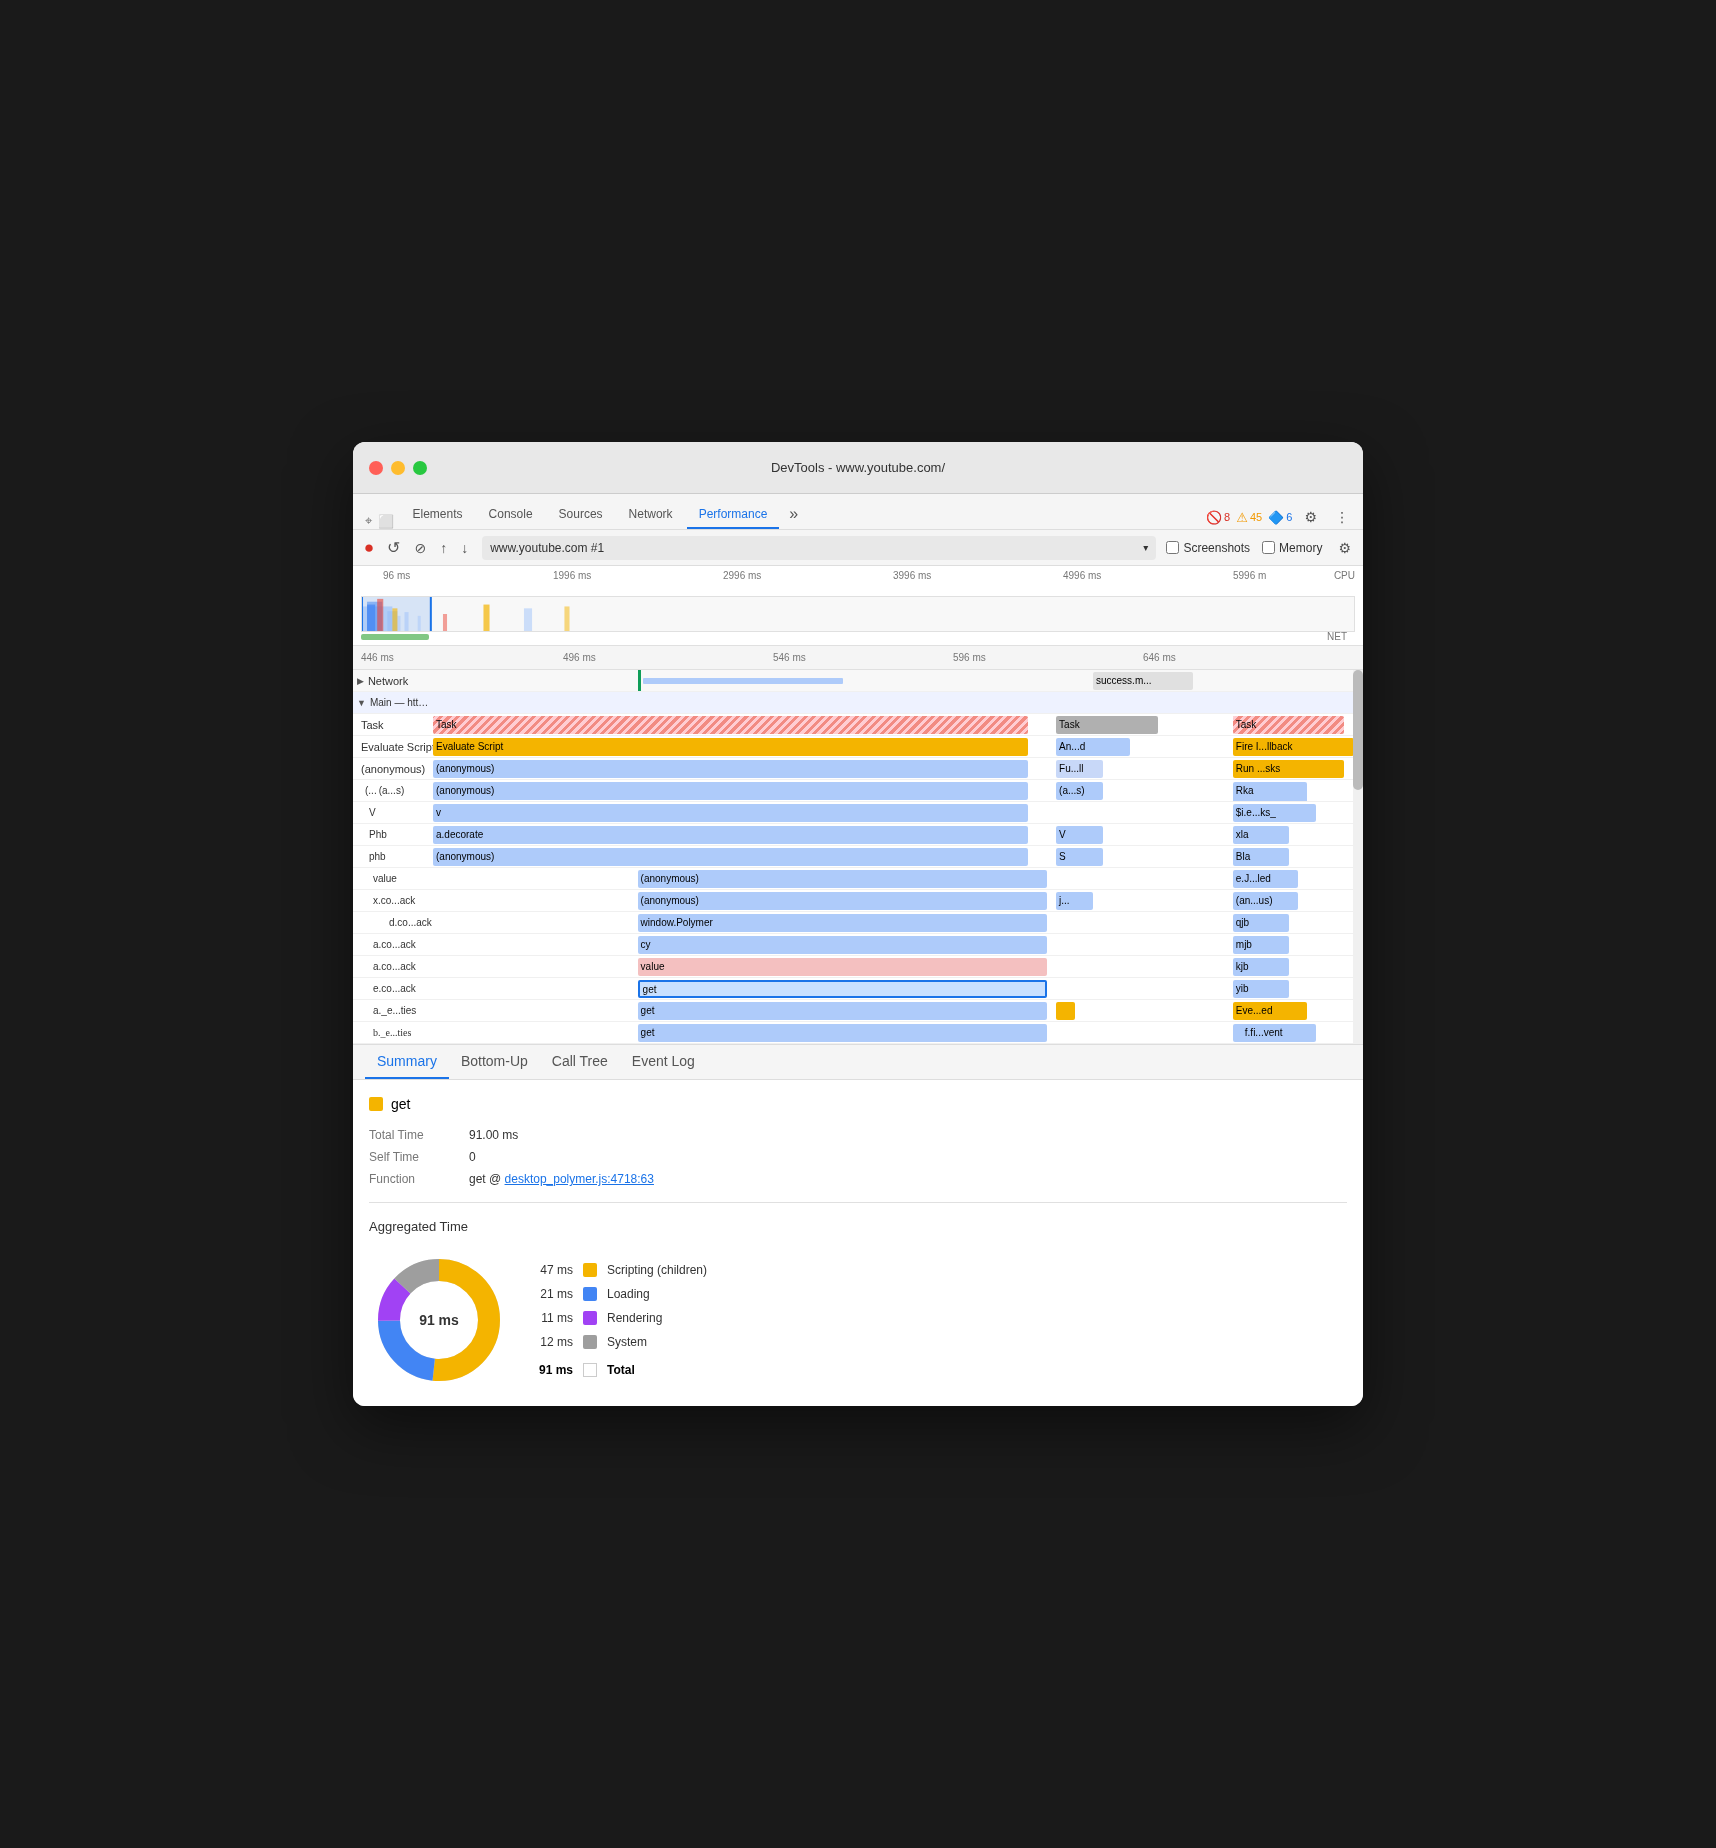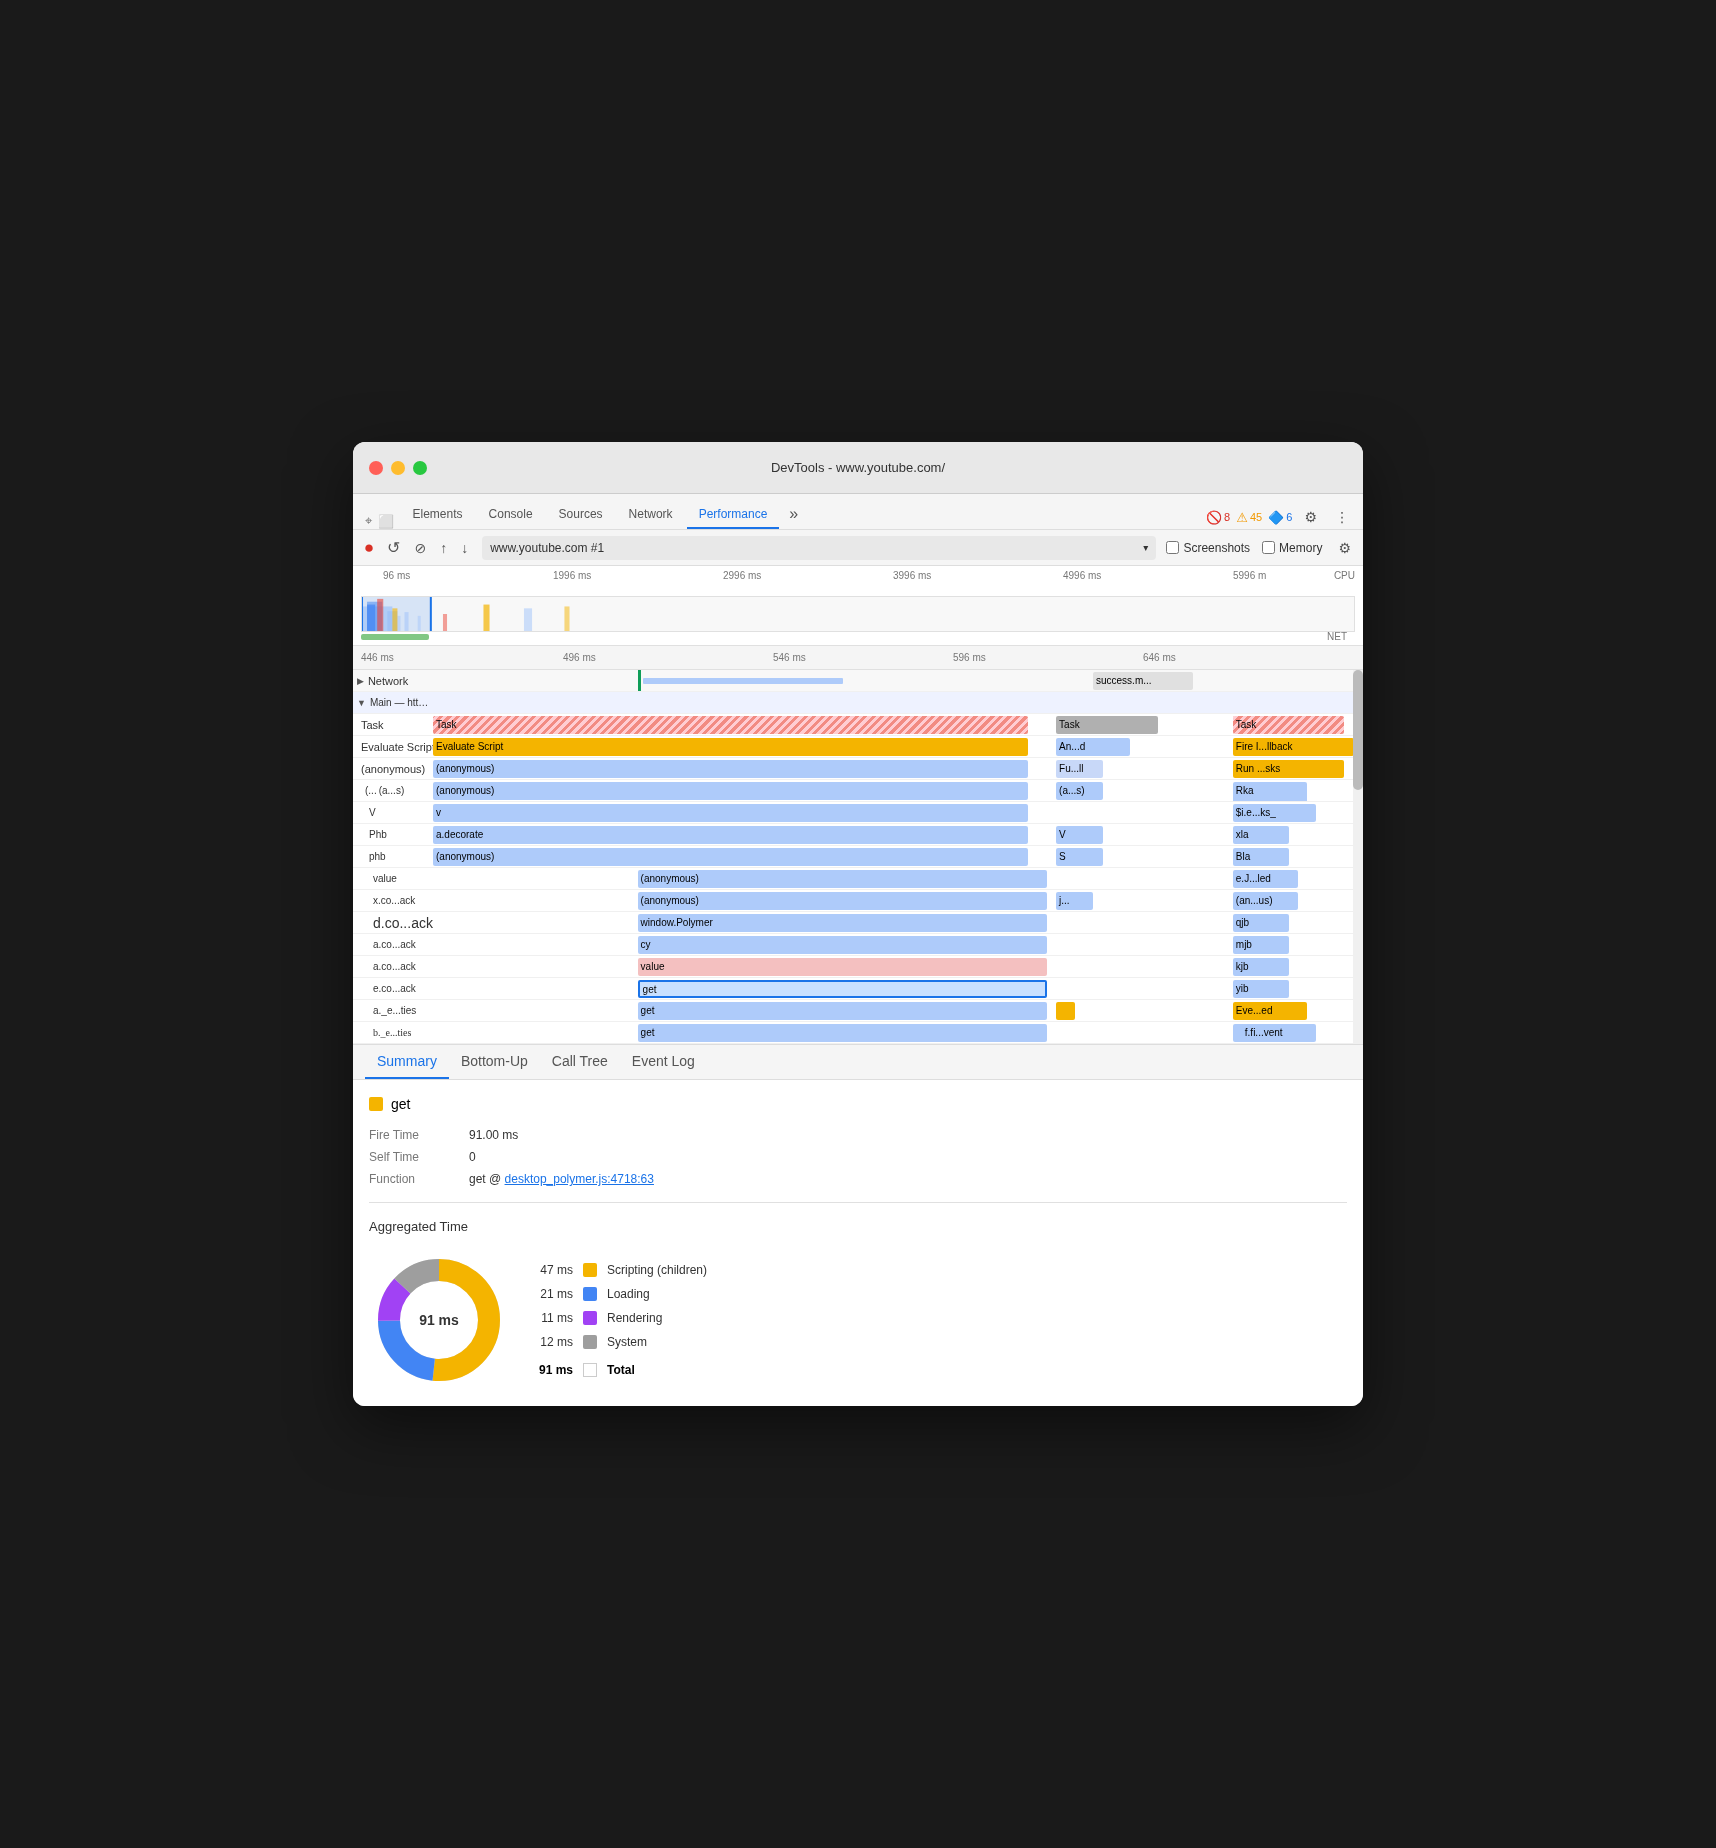--- a/index.html
+++ b/index.html
@@ -587,21 +587,21 @@
     <div class="flamechart-row">
       <div class="row-label" style="font-size:10px;padding-left:20px;">x.co...ack</div>
       <div class="row-content">
         <div style="position:absolute;left:22%;width:44%;height:18px;top:2px;background:#aecbfa;border-radius:2px;font-size:10px;line-height:18px;padding:0 3px;">(anonymous)</div>
         <div style="position:absolute;left:67%;width:4%;height:18px;top:2px;background:#aecbfa;border-radius:2px;font-size:10px;line-height:18px;padding:0 3px;overflow:hidden;">j...</div>
         <div style="position:absolute;left:86%;width:7%;height:18px;top:2px;background:#aecbfa;border-radius:2px;font-size:10px;line-height:18px;padding:0 3px;overflow:hidden;">(an...us)</div>
       </div>
     </div>
 
     <div class="flamechart-row">
-      <div class="row-label" style="font-size:14px;padding-left:20px;">d.co...ack</div>
+      <div class="row-label" style="font-size:10px;padding-left:36px;">d.co...ack</div>
       <div class="row-content">
         <div style="position:absolute;left:22%;width:44%;height:18px;top:2px;background:#aecbfa;border-radius:2px;font-size:10px;line-height:18px;padding:0 3px;">window.Polymer</div>
         <div style="position:absolute;left:86%;width:6%;height:18px;top:2px;background:#aecbfa;border-radius:2px;font-size:10px;line-height:18px;padding:0 3px;overflow:hidden;">qjb</div>
       </div>
     </div>
 
     <div class="flamechart-row">
       <div class="row-label" style="font-size:10px;padding-left:20px;">a.co...ack</div>
       <div class="row-content">
         <div style="position:absolute;left:22%;width:44%;height:18px;top:2px;background:#aecbfa;border-radius:2px;font-size:10px;line-height:18px;padding:0 3px;">cy</div>
@@ -658,21 +658,21 @@
     </div>
 
     <div class="summary-content">
 
       <div class="summary-title">
         <div class="summary-title-dot"></div>
         <span>get</span>
       </div>
 
       <div class="summary-row">
-        <span class="summary-label">Fire Time</span>
+        <span class="summary-label">Total Time</span>
         <span class="summary-value">91.00 ms</span>
       </div>
 
       <div class="summary-row">
         <span class="summary-label">Self Time</span>
         <span class="summary-value">0</span>
       </div>
 
       <div class="summary-row">
         <span class="summary-label">Function</span>

